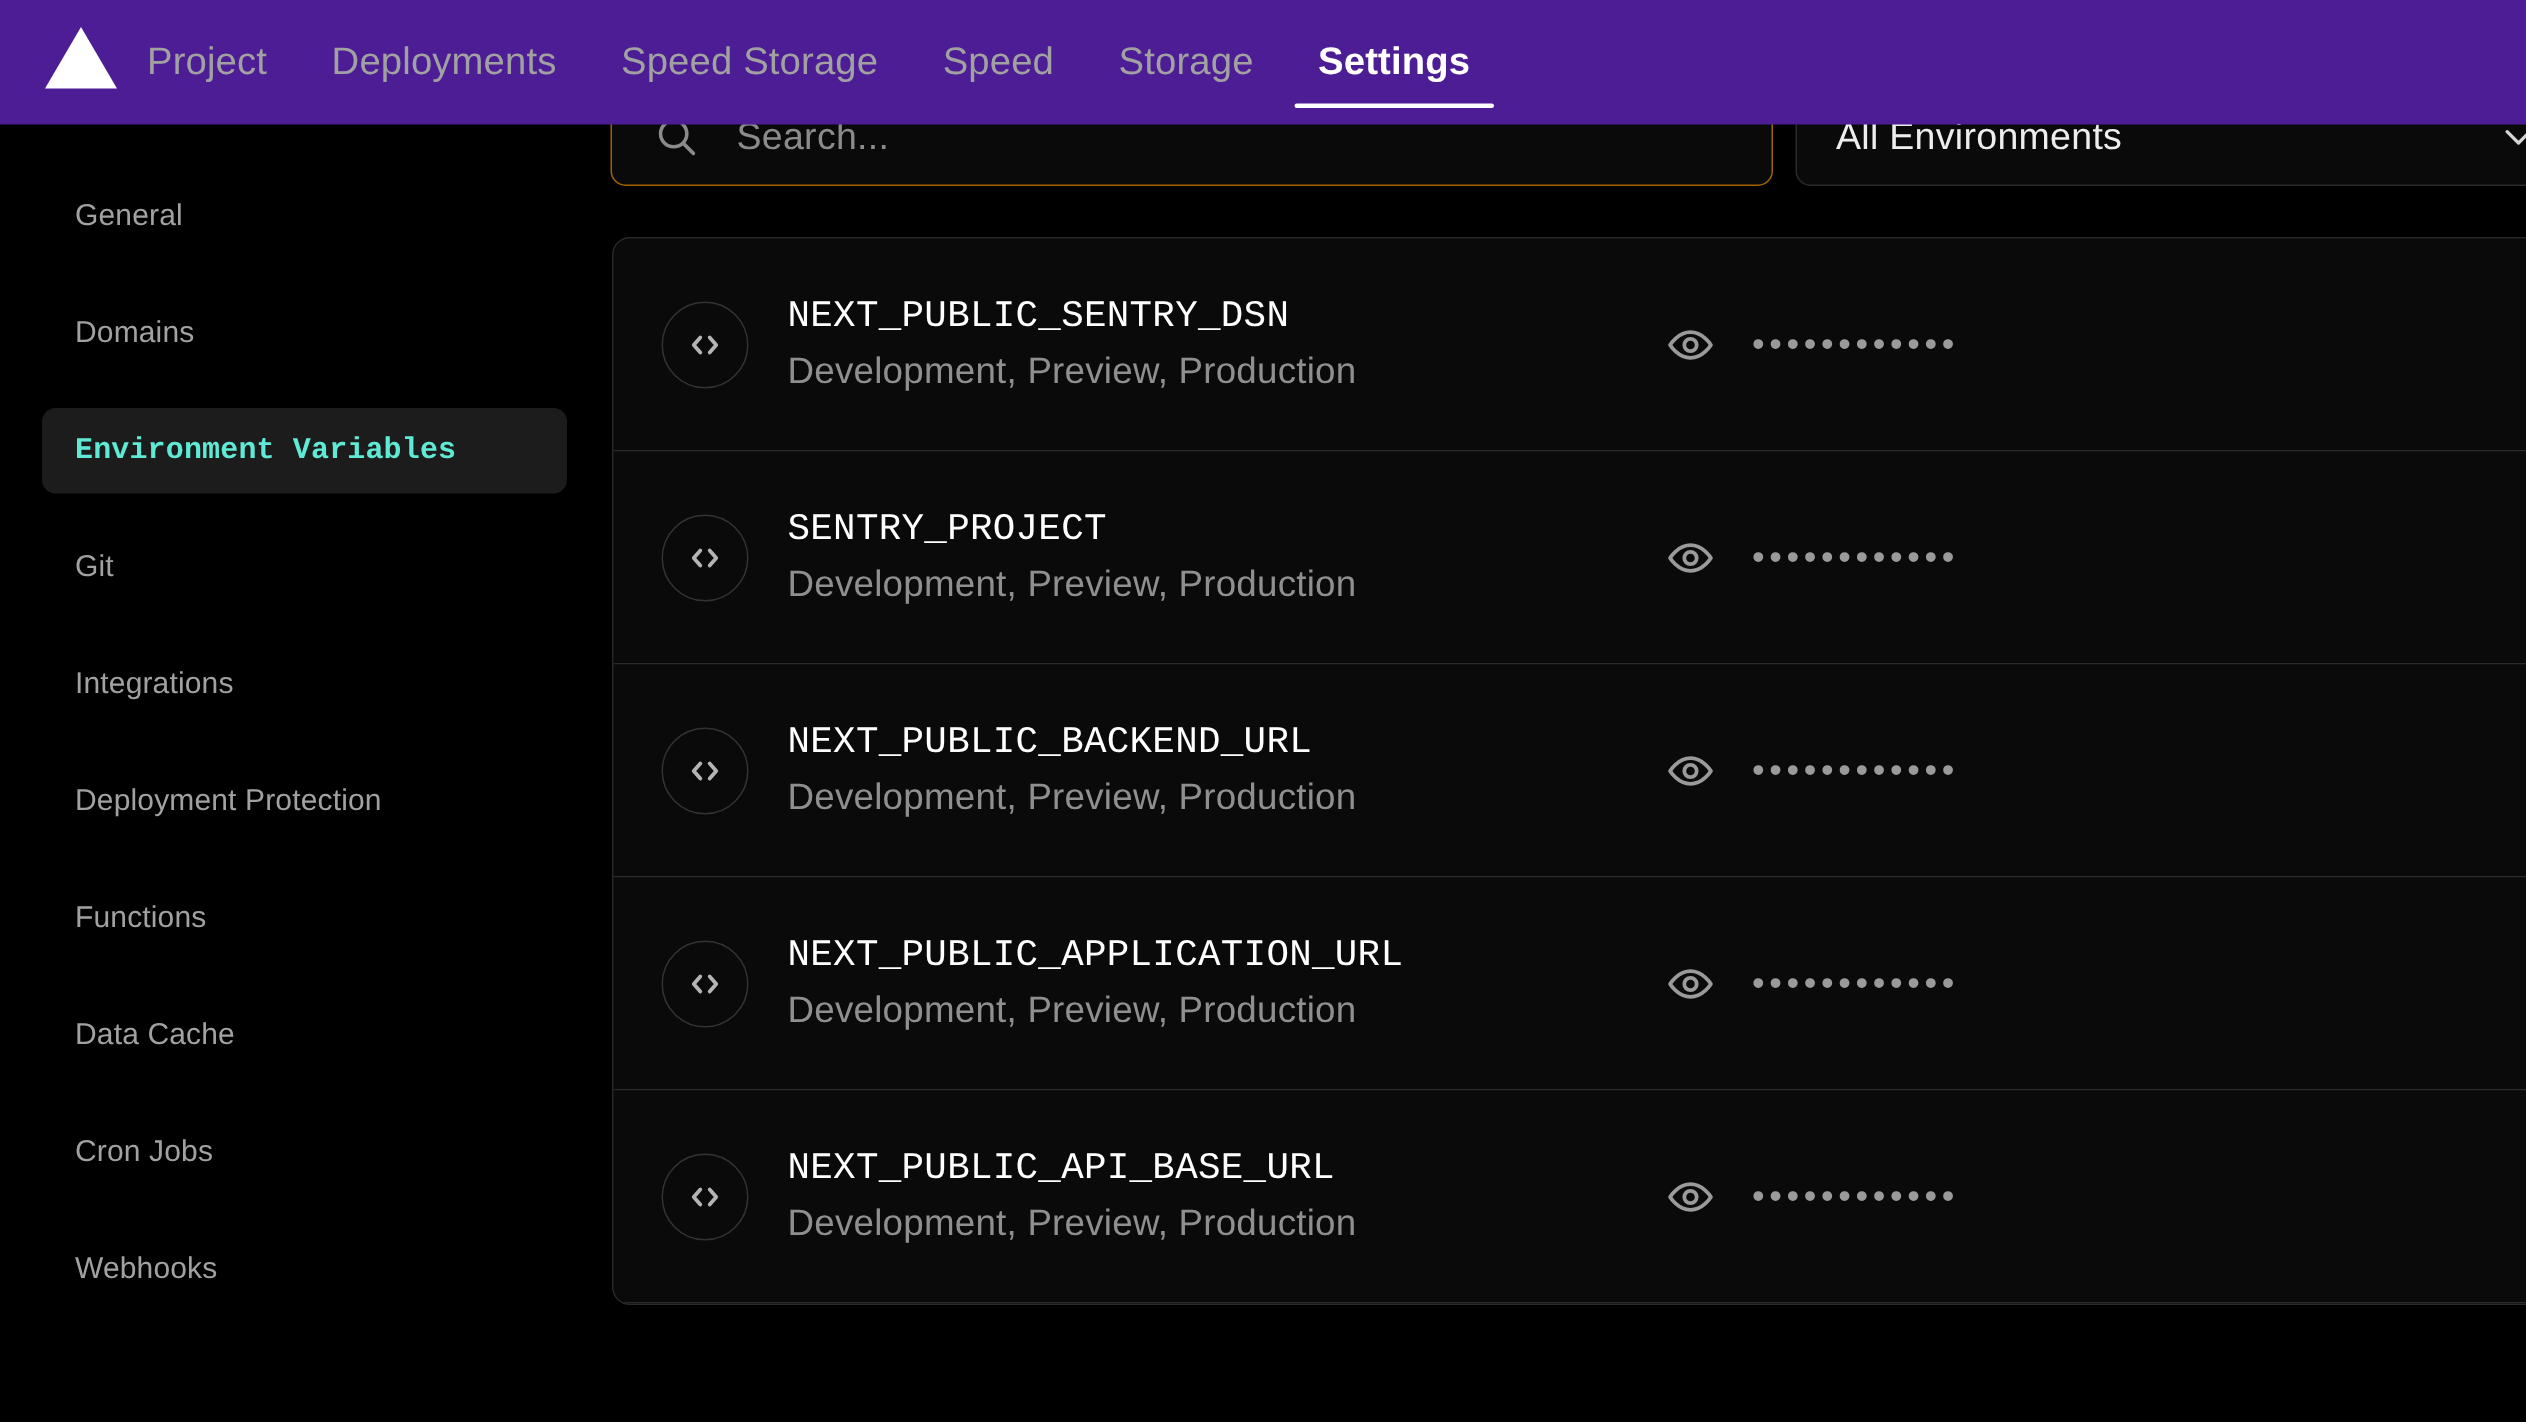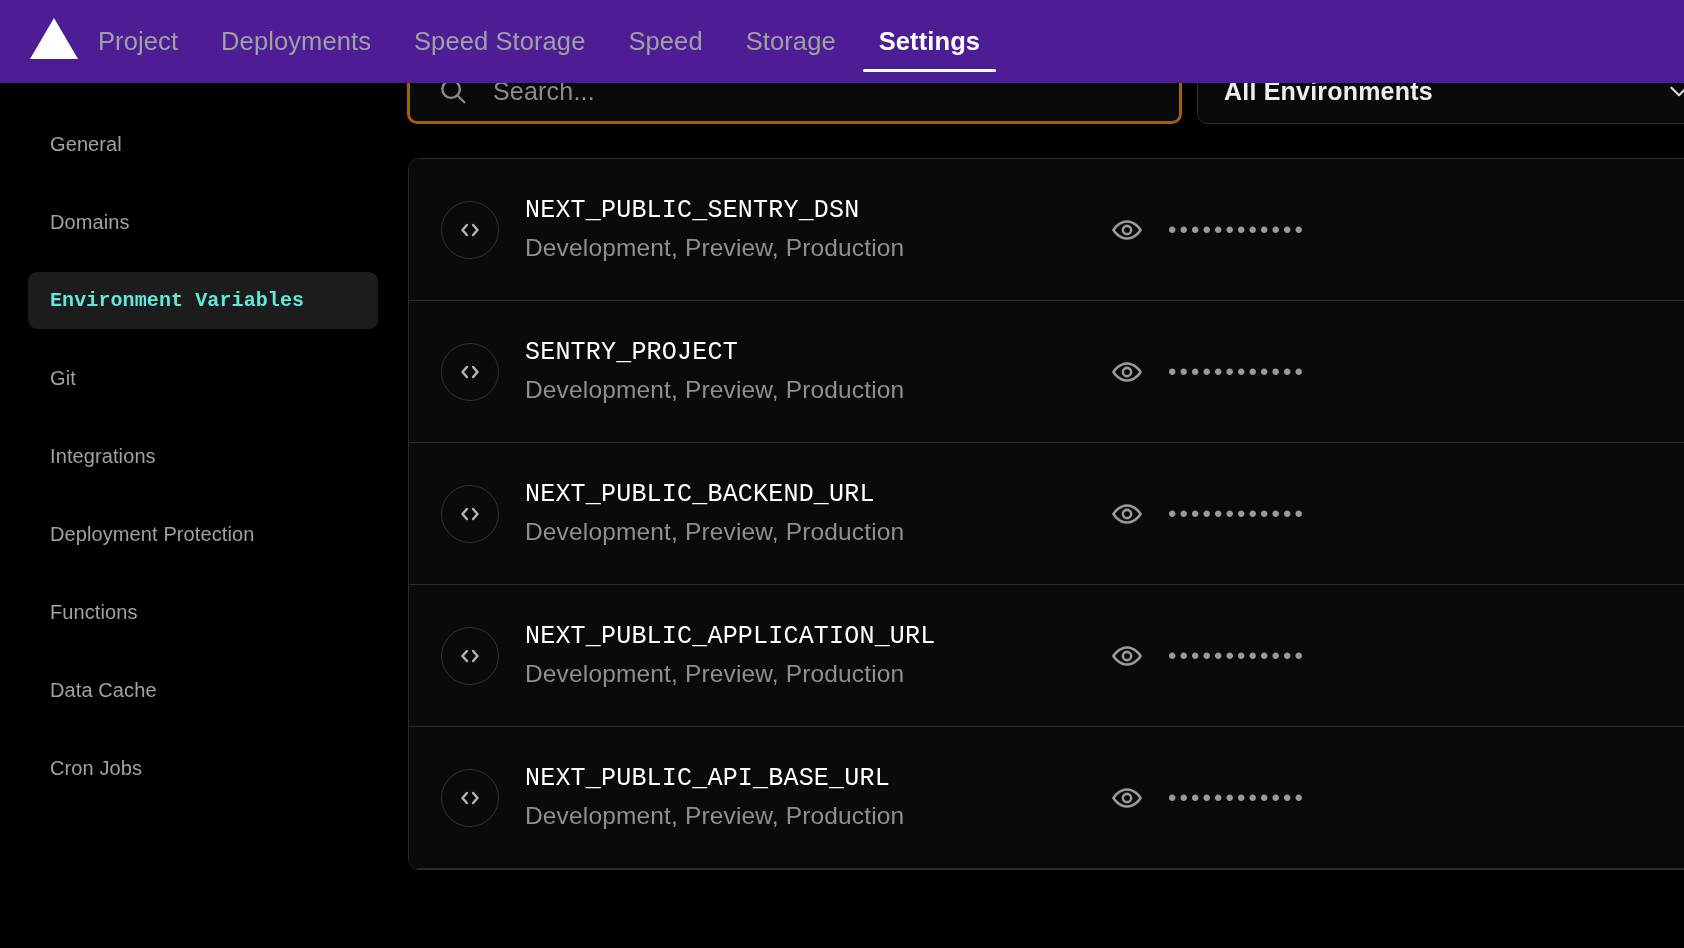--- a/index.html
+++ b/index.html
@@ -80,21 +80,21 @@
     top: 58px; left: 0;
     width: 1684px;
     height: 66px;
     z-index: 10;
   }
   .search-box {
     position: absolute;
     left: 407px; top: 0px;
     width: 775px; height: 66px;
     background: #0a0a0a;
-    border: 3px solid #a16207;
+    border: 1px solid #a16207;
     border-radius: 10px;
     display: flex;
     align-items: center;
     padding-left: 28px;
     overflow: hidden;
   }
   .search-icon { width: 30px; height: 30px; flex: 0 0 auto; display:block; }
   .search-text {
     margin-left: 25px;
     color: #8b8b8b;
@@ -113,21 +113,20 @@
     align-items: center;
     padding: 0 24px 0 26px;
     overflow: hidden;
   }
   .env-label {
     color: #ededed;
     font-size: 25px;
     letter-spacing: 0.2px;
     flex: 1 1 auto;
     white-space: nowrap;
-    font-weight: bold;
   }
   .chev { width: 26px; height: 26px; flex: 0 0 auto; }
 
   
   .sidebar {
     position: absolute;
     left: 0; top: 83px;
     width: 406px;
     height: 865px;
     background: #000000;
@@ -265,20 +264,23 @@
         <span>Deployment Protection</span>
       </div>
       <div class="side-item">
         <span>Functions</span>
       </div>
       <div class="side-item">
         <span>Data Cache</span>
       </div>
       <div class="side-item">
         <span>Cron Jobs</span>
+      </div>
+      <div class="side-item">
+        <span>Webhooks</span>
       </div>
     </div>
 
   <div class="main">
     <div class="card" id="env-list">
         <div class="row">
           <div class="code-badge">
             <svg viewBox="0 0 24 24" fill="none" stroke="#b4b4b4" stroke-width="2" stroke-linecap="round" stroke-linejoin="round">
               <polyline points="9.5 8 6 12 9.5 16"></polyline>
               <polyline points="14.5 8 18 12 14.5 16"></polyline>

